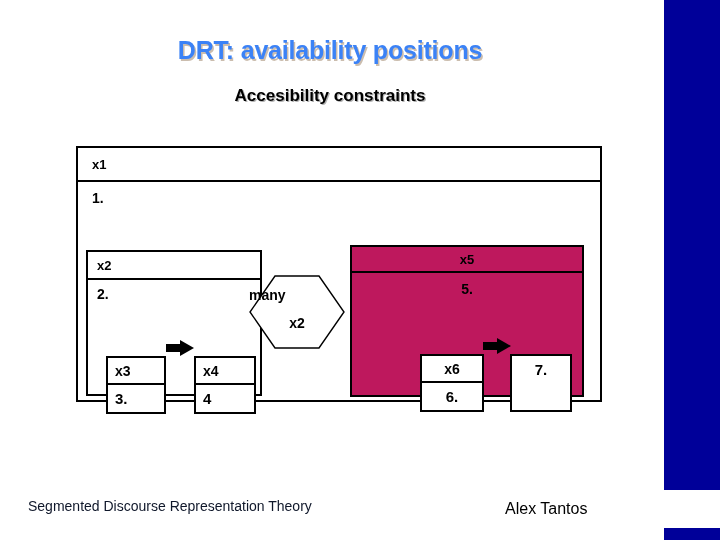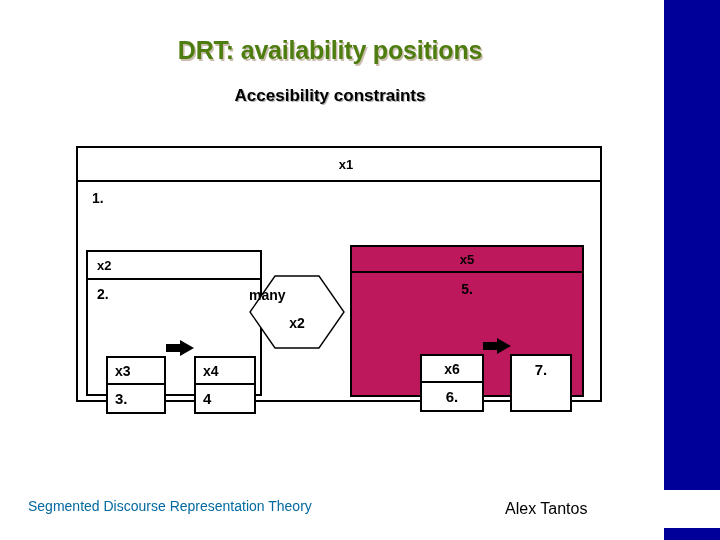--- a/index.html
+++ b/index.html
@@ -35,21 +35,21 @@
 
   
   .slide-title {
     position: absolute;
     left: 0;
     top: 36px;
     width: 660px;
     text-align: center;
     font-size: 25px;
     font-weight: bold;
-    color: #4d7c0f;
+    color: #3b82f6;
     letter-spacing: -0.2px;
     text-shadow: 1.5px 1.5px 0 rgba(200,185,170,0.95);
     white-space: nowrap;
   }
   .slide-subtitle {
     position: absolute;
     left: 0;
     top: 86px;
     width: 660px;
     text-align: center;
@@ -74,21 +74,20 @@
   .drs-outer-header {
     height: 34px;
     border-bottom: 2px solid #000000;
     box-sizing: border-box;
     display: flex;
     align-items: center;
     padding-left: 14px;
     font-size: 13px;
     font-weight: bold;
     color: #000;
-    justify-content: center;
   }
   .drs-outer-body {
     position: relative;
     height: 218px;
   }
   .drs-outer-cond {
     position: absolute;
     left: 14px;
     top: 8px;
     font-size: 14px;
@@ -232,21 +231,21 @@
     font-weight: bold;
     color: #000;
   }
 
   
   .footer-left {
     position: absolute;
     left: 28px;
     top: 498px;
     font-size: 14px;
-    color: #0369a1;
+    color: #0f172a;
     white-space: nowrap;
   }
   .footer-right {
     position: absolute;
     left: 505px;
     top: 500px;
     font-size: 16px;
     color: #000;
     white-space: nowrap;
   }

